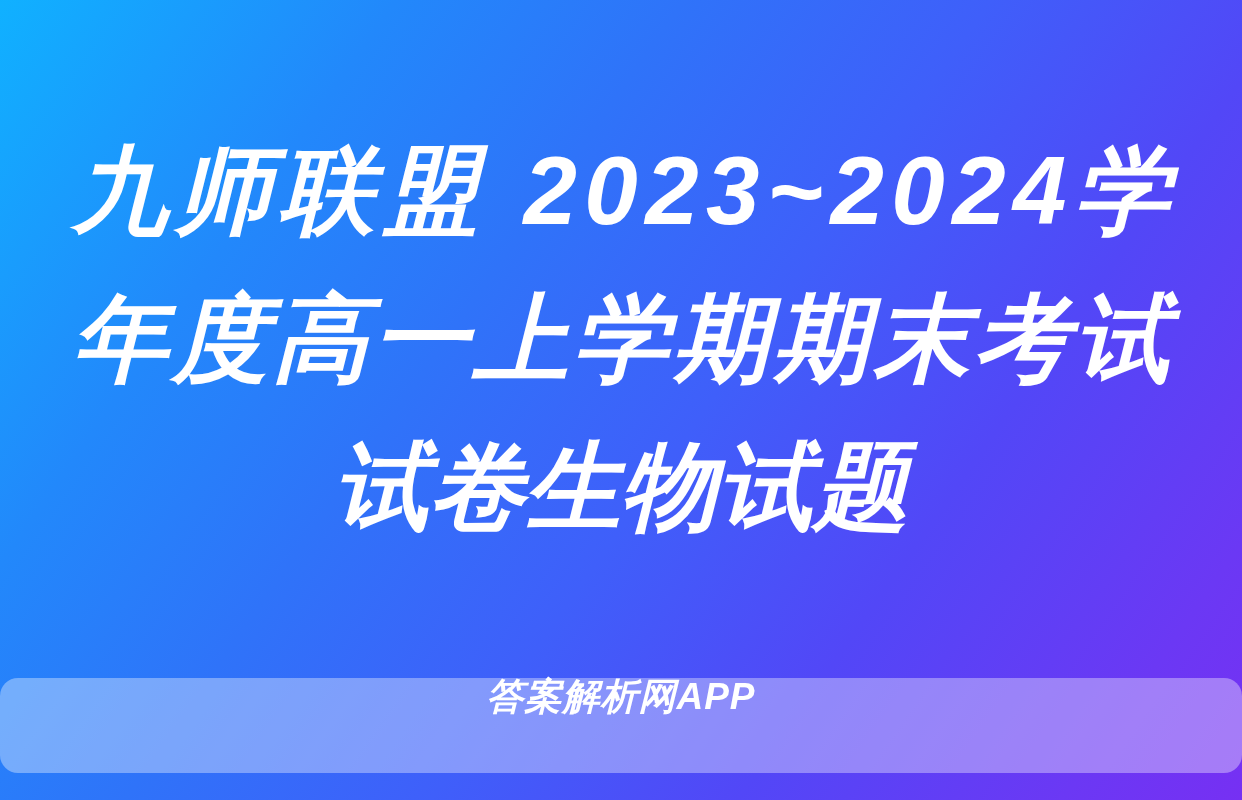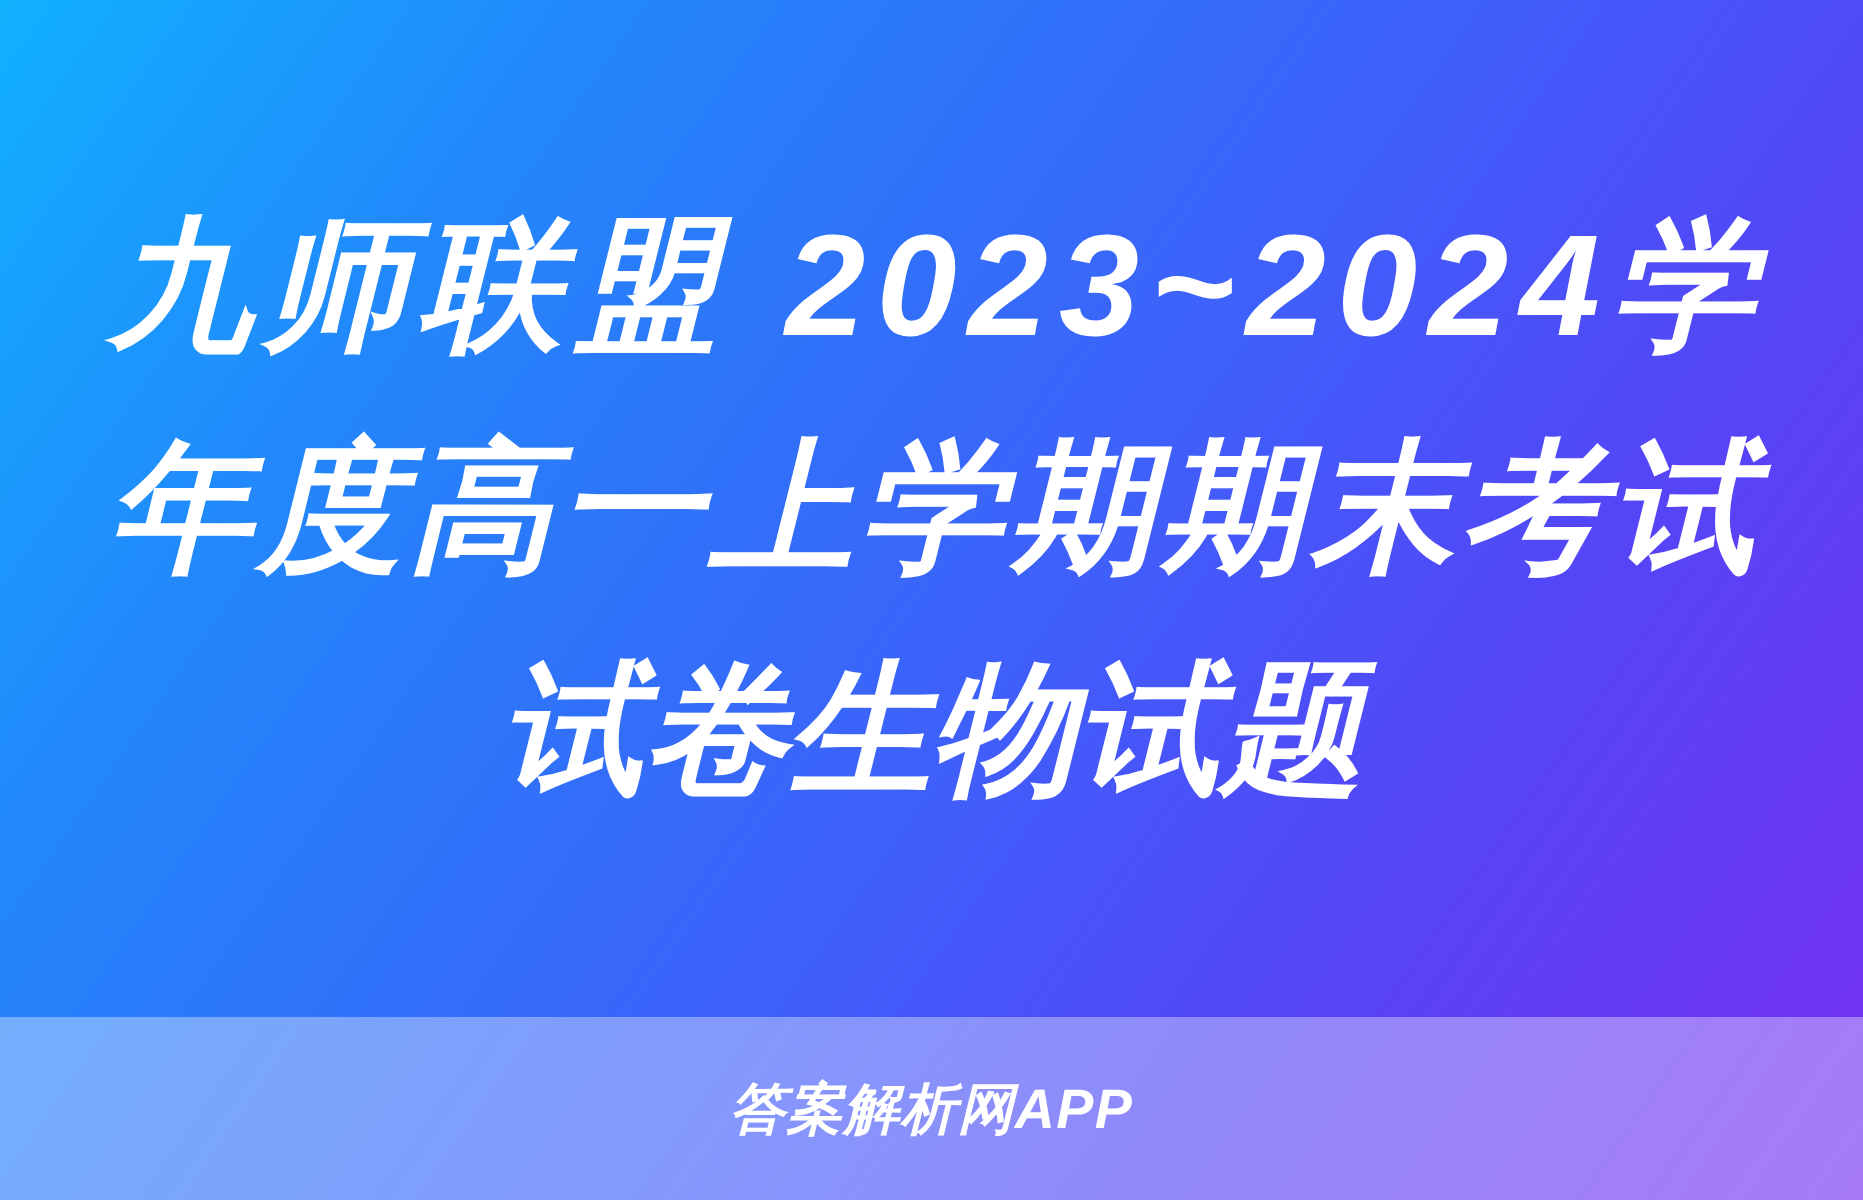--- a/index.html
+++ b/index.html
@@ -77,25 +77,26 @@
   .title-line.centered .glyph {
     display: inline-block;
   }
 
   
   #footer-band {
     position: absolute;
     left: 0;
     top: 678px;
     width: 1242px;
-    height: 122px;
+    height: 95px;
     background: rgba(255, 255, 255, 0.36);
     display: flex;
-    align-items: center;
+    align-items: flex-start;
     justify-content: center;
+    border-radius: 18px;
   }
 
   #footer-text {
     color: #ffffff;
     font-family: "Liberation Sans", "DejaVu Sans", sans-serif;
     font-weight: 700;
     font-style: italic;
     font-size: 37px;
     letter-spacing: 1px;
     line-height: 1;

